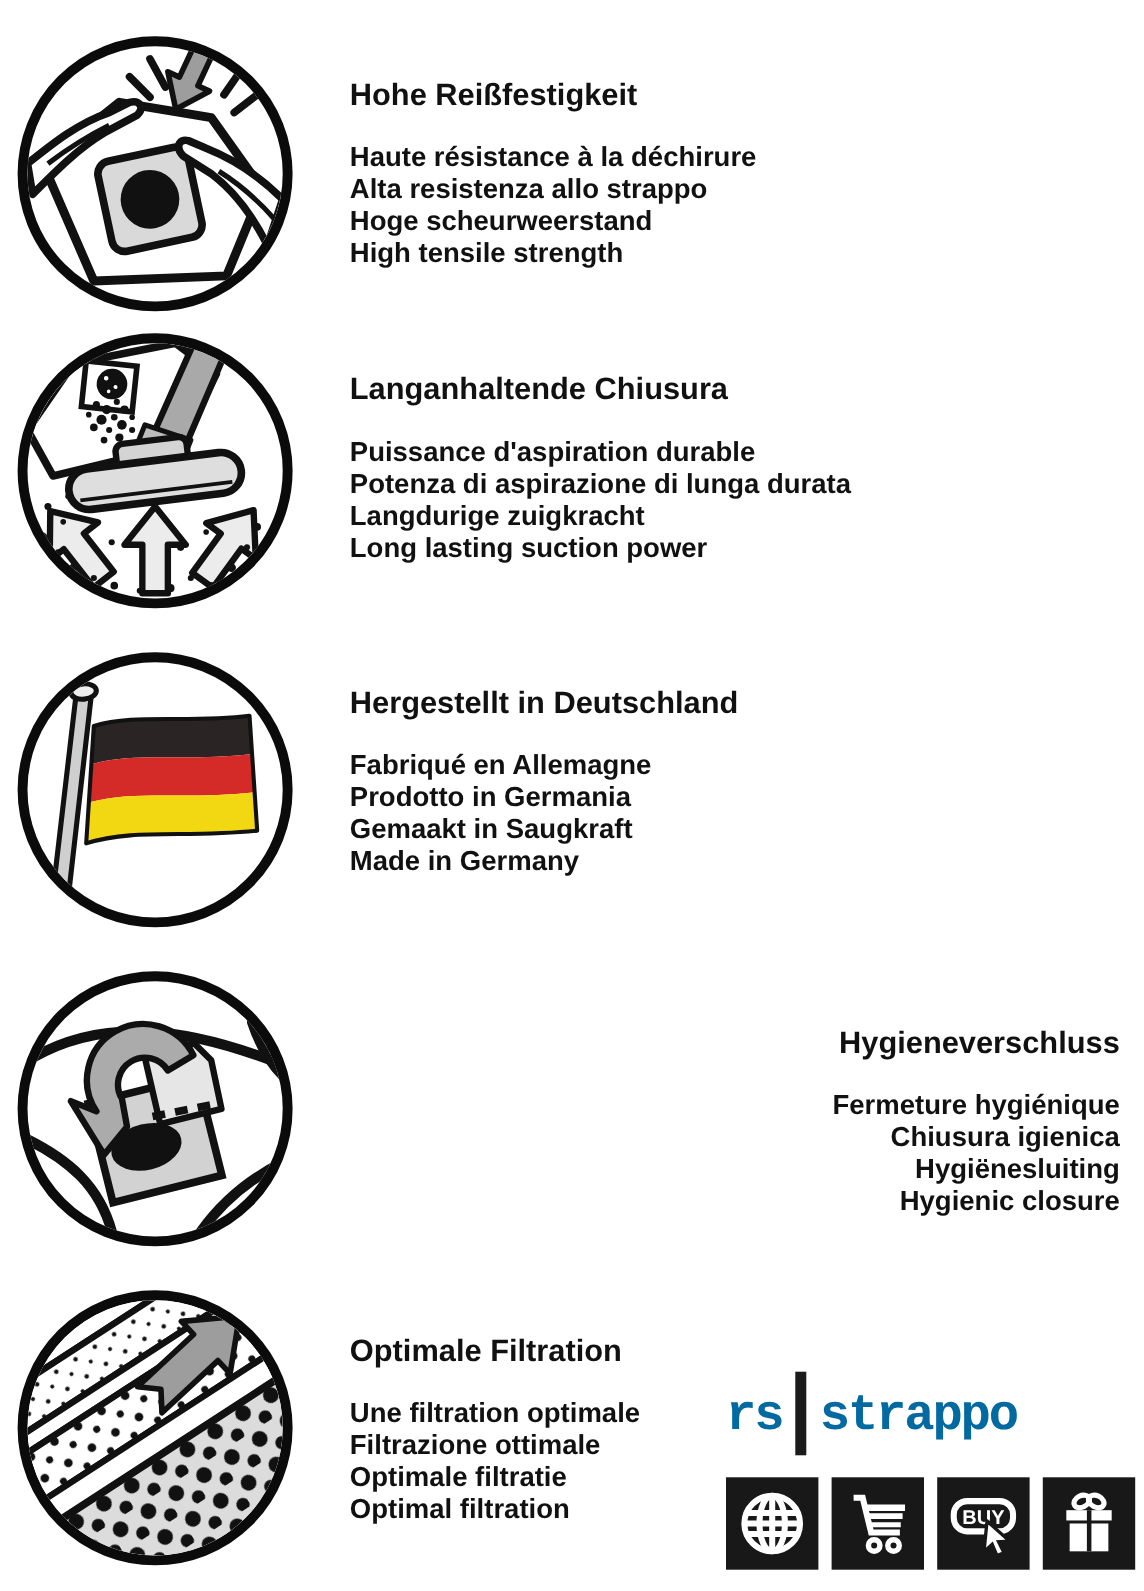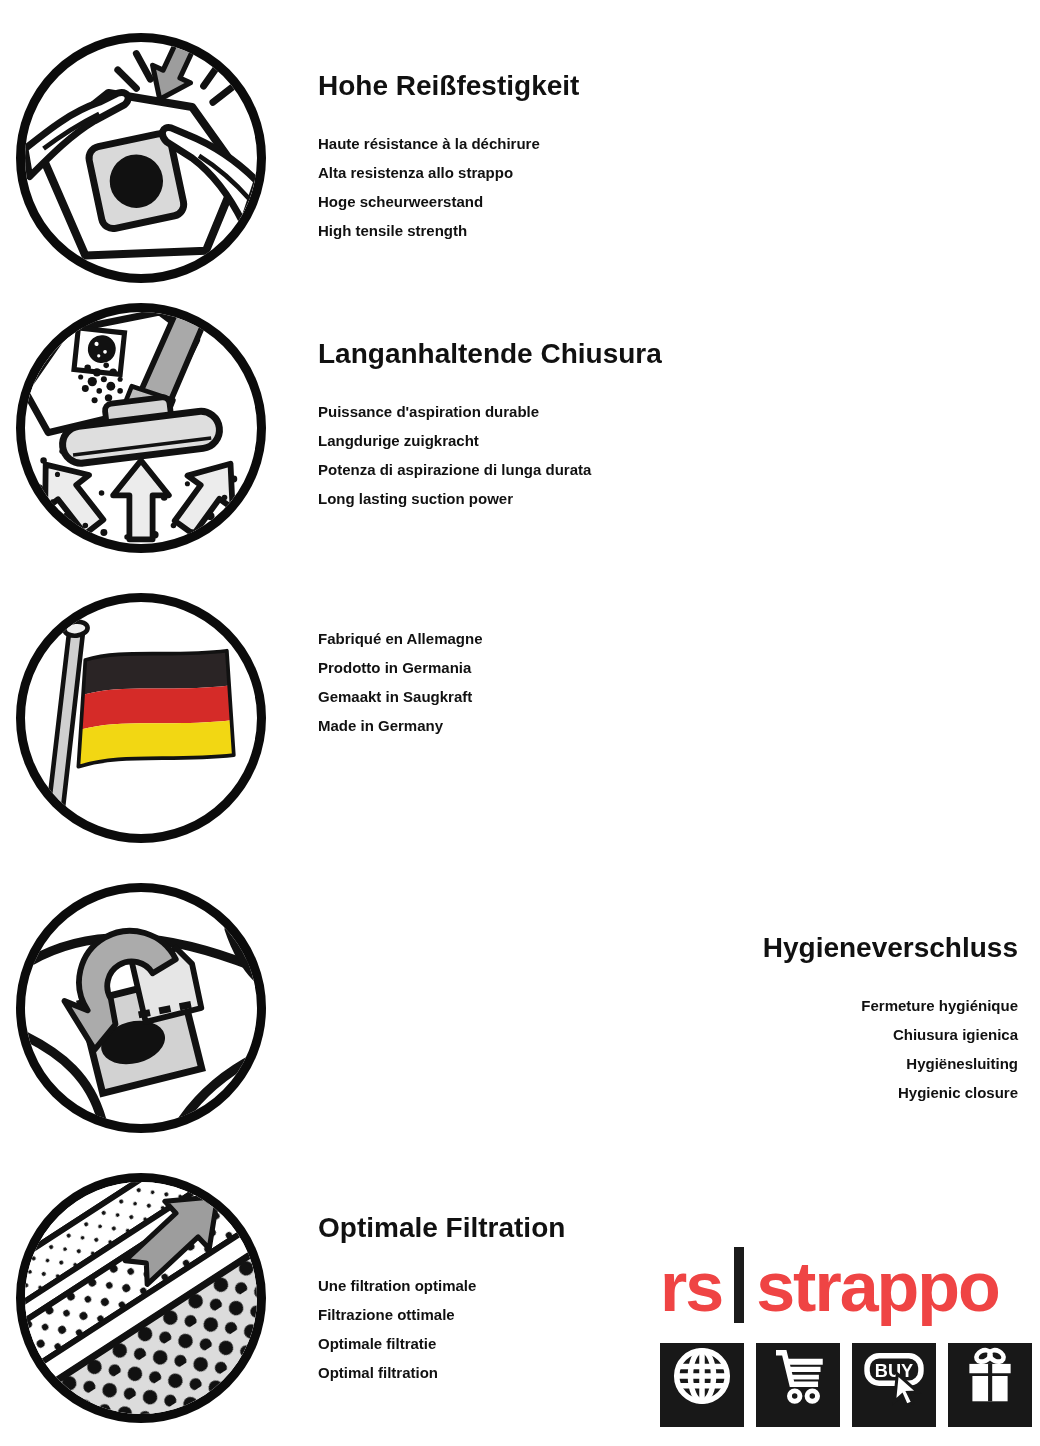--- a/index.html
+++ b/index.html
@@ -8,34 +8,34 @@
     font-family:"Liberation Sans", sans-serif;color:#111;overflow:hidden;
   }
   .section{position:absolute;left:0;width:1040px;}
   .circle{
     position:absolute;left:16px;width:232px;height:232px;
     border:9px solid #0b0b0b;border-radius:50%;overflow:hidden;background:#fff;
   }
   .circle svg{display:block;width:100%;height:100%;}
   .txt{position:absolute;left:318px;width:700px;}
   .hd{font-size:28px;font-weight:bold;line-height:30px;margin:0 0 28px 0;}
-  .ln{font-size:15px;font-weight:bold;line-height:29px;}
+  .ln{font-size:25px;font-weight:bold;line-height:29px;}
   
   .c1{top:33px;}  .t1{top:71px;}
   .c2{top:303px;} .t2{top:339px;}
   .c3{top:593px;} .t3{top:624px;}
   .c4{top:883px;} .t4{top:933px;text-align:right;}
   .c5{top:1173px;}.t5{top:1213px;}
   
   .brand{position:absolute;left:660px;top:1246px;width:376px;}
   .logo{display:flex;align-items:center;height:82px;}
-  .logo .word{color:#ef4444;font-weight:bold;font-size:70px;letter-spacing:-2px;line-height:82px;}
+  .logo .word{color:#0369a1;font-weight:bold;font-size:46px;letter-spacing:-2px;line-height:82px;font-family:Liberation Mono, monospace;}
   .logo .bar{width:10px;height:76px;background:#1b1b1b;margin:0 12px 4px 12px;}
   .tiles{display:flex;gap:12px;margin-top:15px;}
-  .tile{width:84px;height:84px;background:#181818;display:flex;justify-content:center;}
+  .tile{width:84px;height:84px;background:#181818;display:flex;align-items:center;justify-content:center;}
   .tile svg{width:66px;height:66px;display:block;}
 </style>
 </head>
 <body>
 
 <div class="section">
   <div class="circle c1">
     <svg viewBox="0 0 100 100">
 
       <path d="M6,46 L36,22 L72,28 L92,56 L78,90 L26,92 Z" fill="#fff" stroke="#111" stroke-width="3.5" stroke-linejoin="round"></path>
@@ -142,40 +142,41 @@
           <circle cx="33" cy="78" r="1.2"></circle>
         <circle cx="60" cy="80" r="1.4"></circle>
           <circle cx="70" cy="74" r="1.1"></circle>
           <circle cx="16" cy="60" r="1.2"></circle>
       </g>
     </svg>
   </div>
   <div class="txt t2">
     <div class="hd">Langanhaltende Chiusura</div>
     <div class="ln">Puissance d'aspiration durable</div>
+    <div class="ln">Potenza di aspirazione di lunga durata</div>
     <div class="ln">Langdurige zuigkracht</div>
-    <div class="ln">Potenza di aspirazione di lunga durata</div>
     <div class="ln">Long lasting suction power</div>
   </div>
 </div>
 
 <div class="section">
   <div class="circle c3">
     <svg viewBox="0 0 100 100">
 
       <polygon points="19,13 25,13 16,92 10,90" fill="#cfcfcf" stroke="#111" stroke-width="2" stroke-linejoin="round"></polygon>
       <ellipse cx="22" cy="11.5" rx="5" ry="3" fill="#eeeeee" stroke="#111" stroke-width="2" transform="rotate(-6 22 11.5)"></ellipse>
 
       <path d="M26,25 C42,20 62,24 87,21 L88,36 C62,39 42,35 25,40 Z" fill="#2a2425"></path>
       <path d="M25,40 C42,35 62,39 88,36 L89,51 C62,54 42,50 24,55 Z" fill="#d52b28"></path>
       <path d="M24,55 C42,50 62,54 89,51 L90,66 C62,69 42,65 23,71 Z" fill="#f2d713"></path>
       <path d="M26,25 C42,20 62,24 87,21 L90,66 C62,69 42,65 23,71 Z" fill="none" stroke="#111" stroke-width="1.6" stroke-linejoin="round"></path>
     </svg>
   </div>
   <div class="txt t3">
+    <div class="hd">Hergestellt in Deutschland</div>
     <div class="ln">Fabriqué en Allemagne</div>
     <div class="ln">Prodotto in Germania</div>
     <div class="ln">Gemaakt in Saugkraft</div>
     <div class="ln">Made in Germany</div>
   </div>
 </div>
 
 <div class="section">
   <div class="circle c4">
     <svg viewBox="0 0 100 100">

